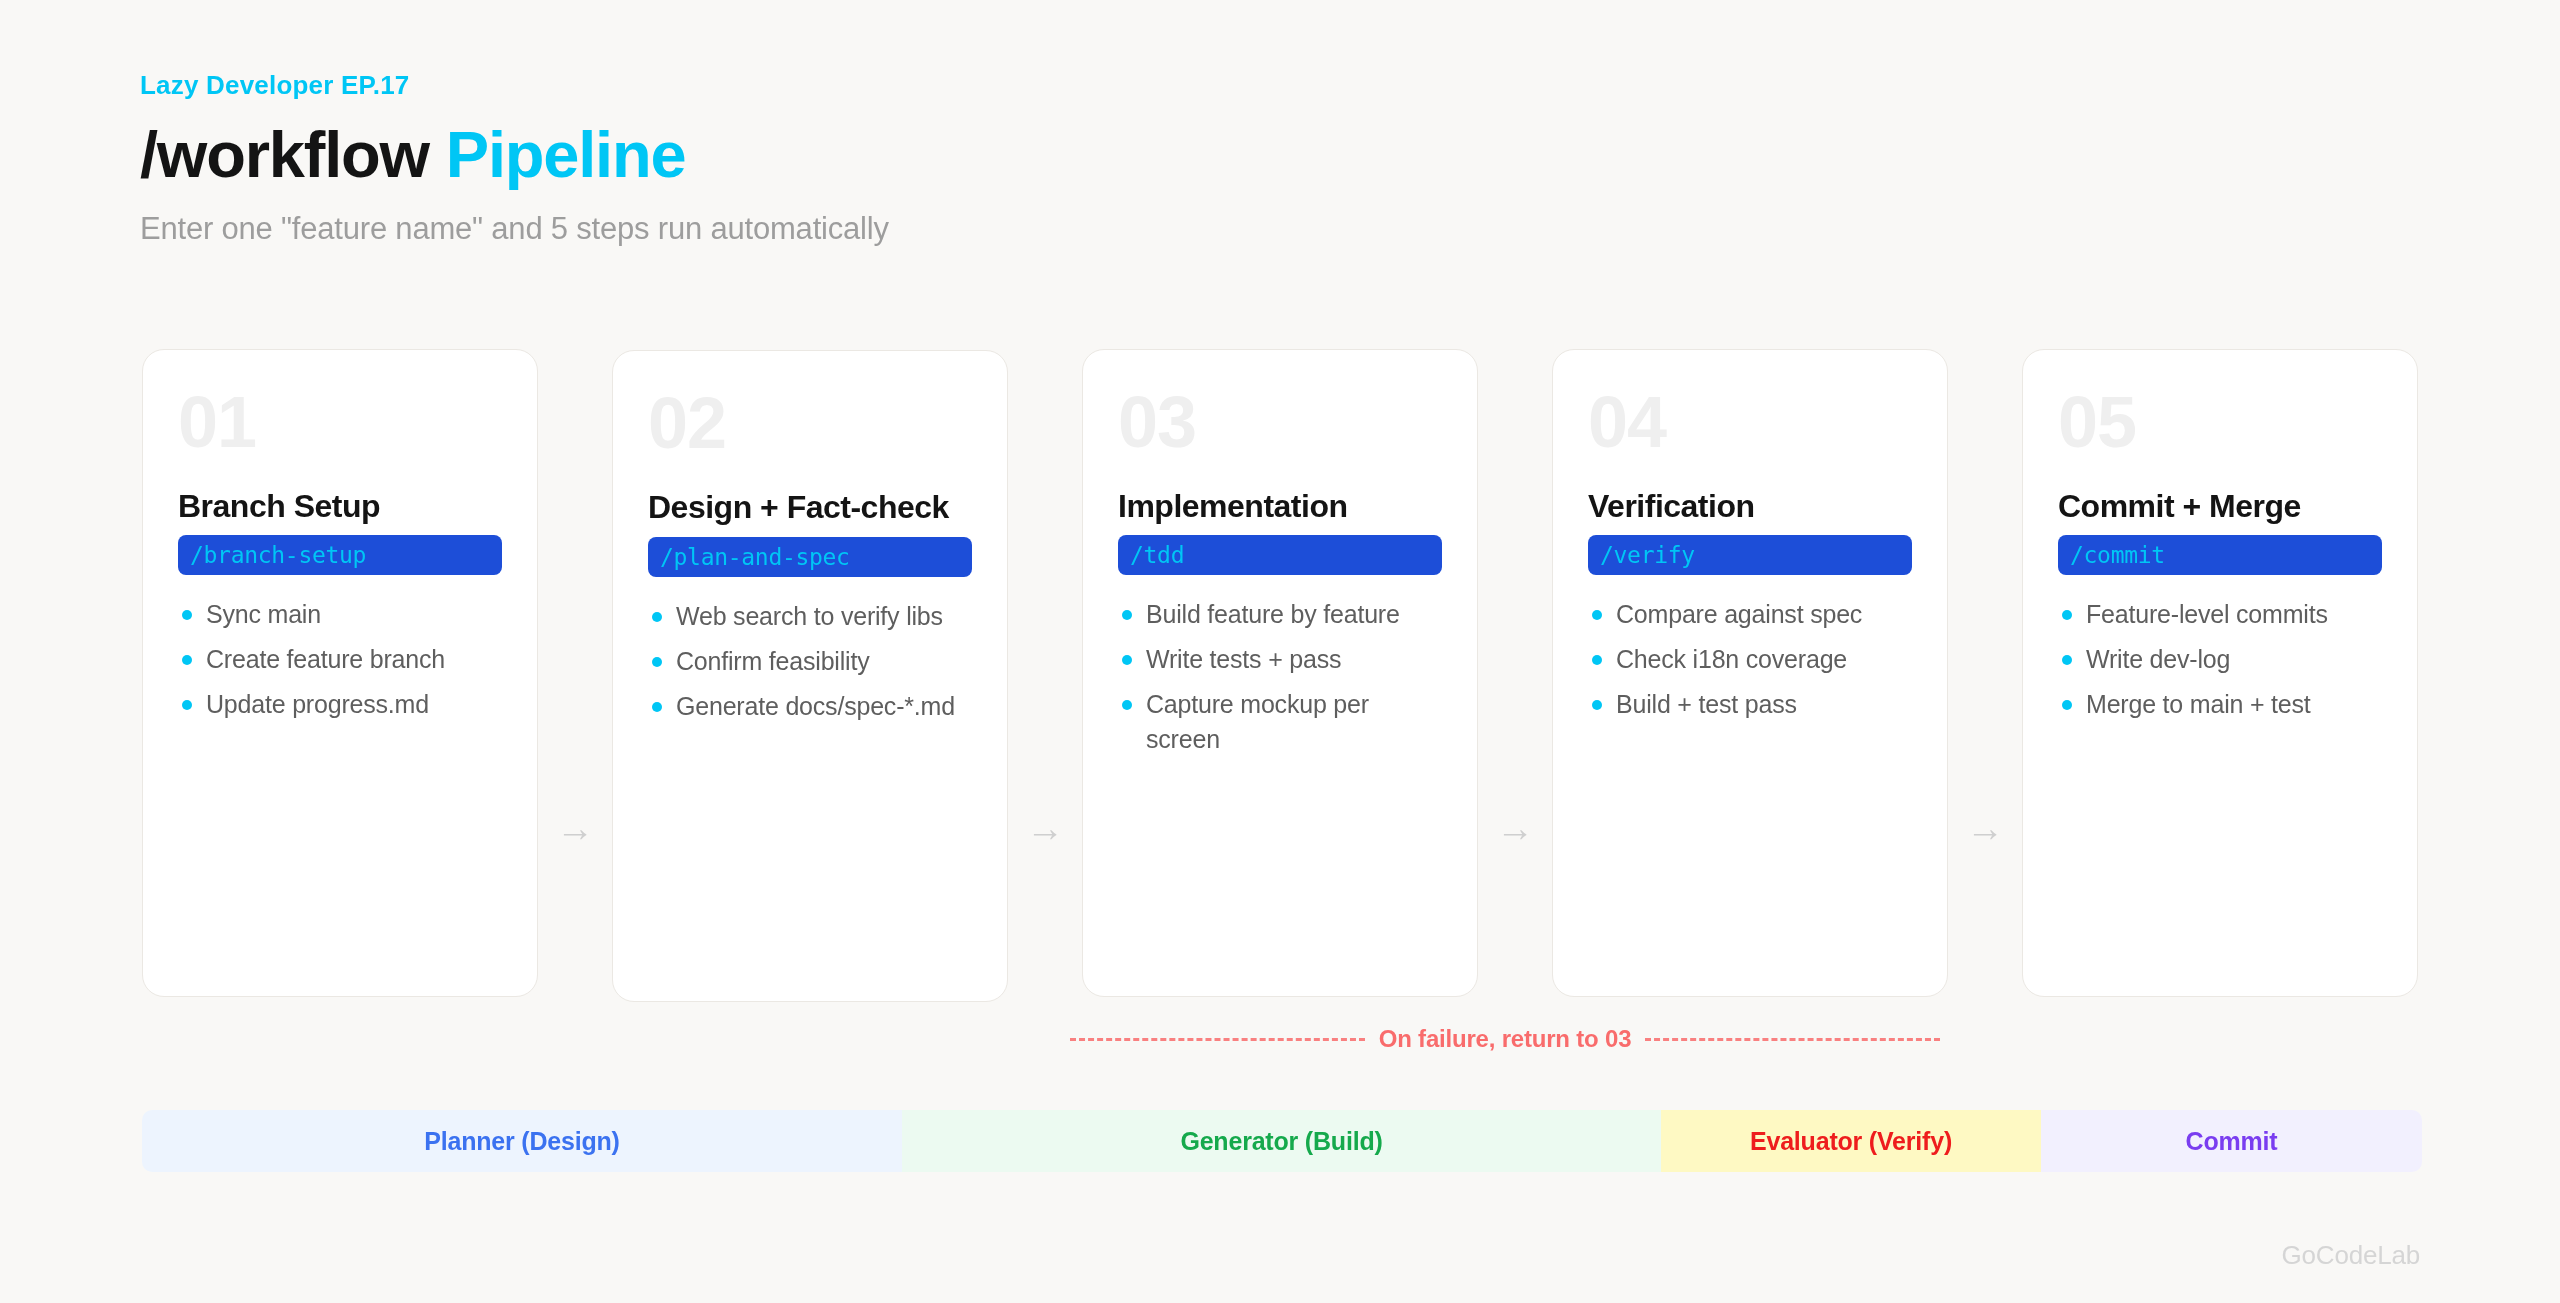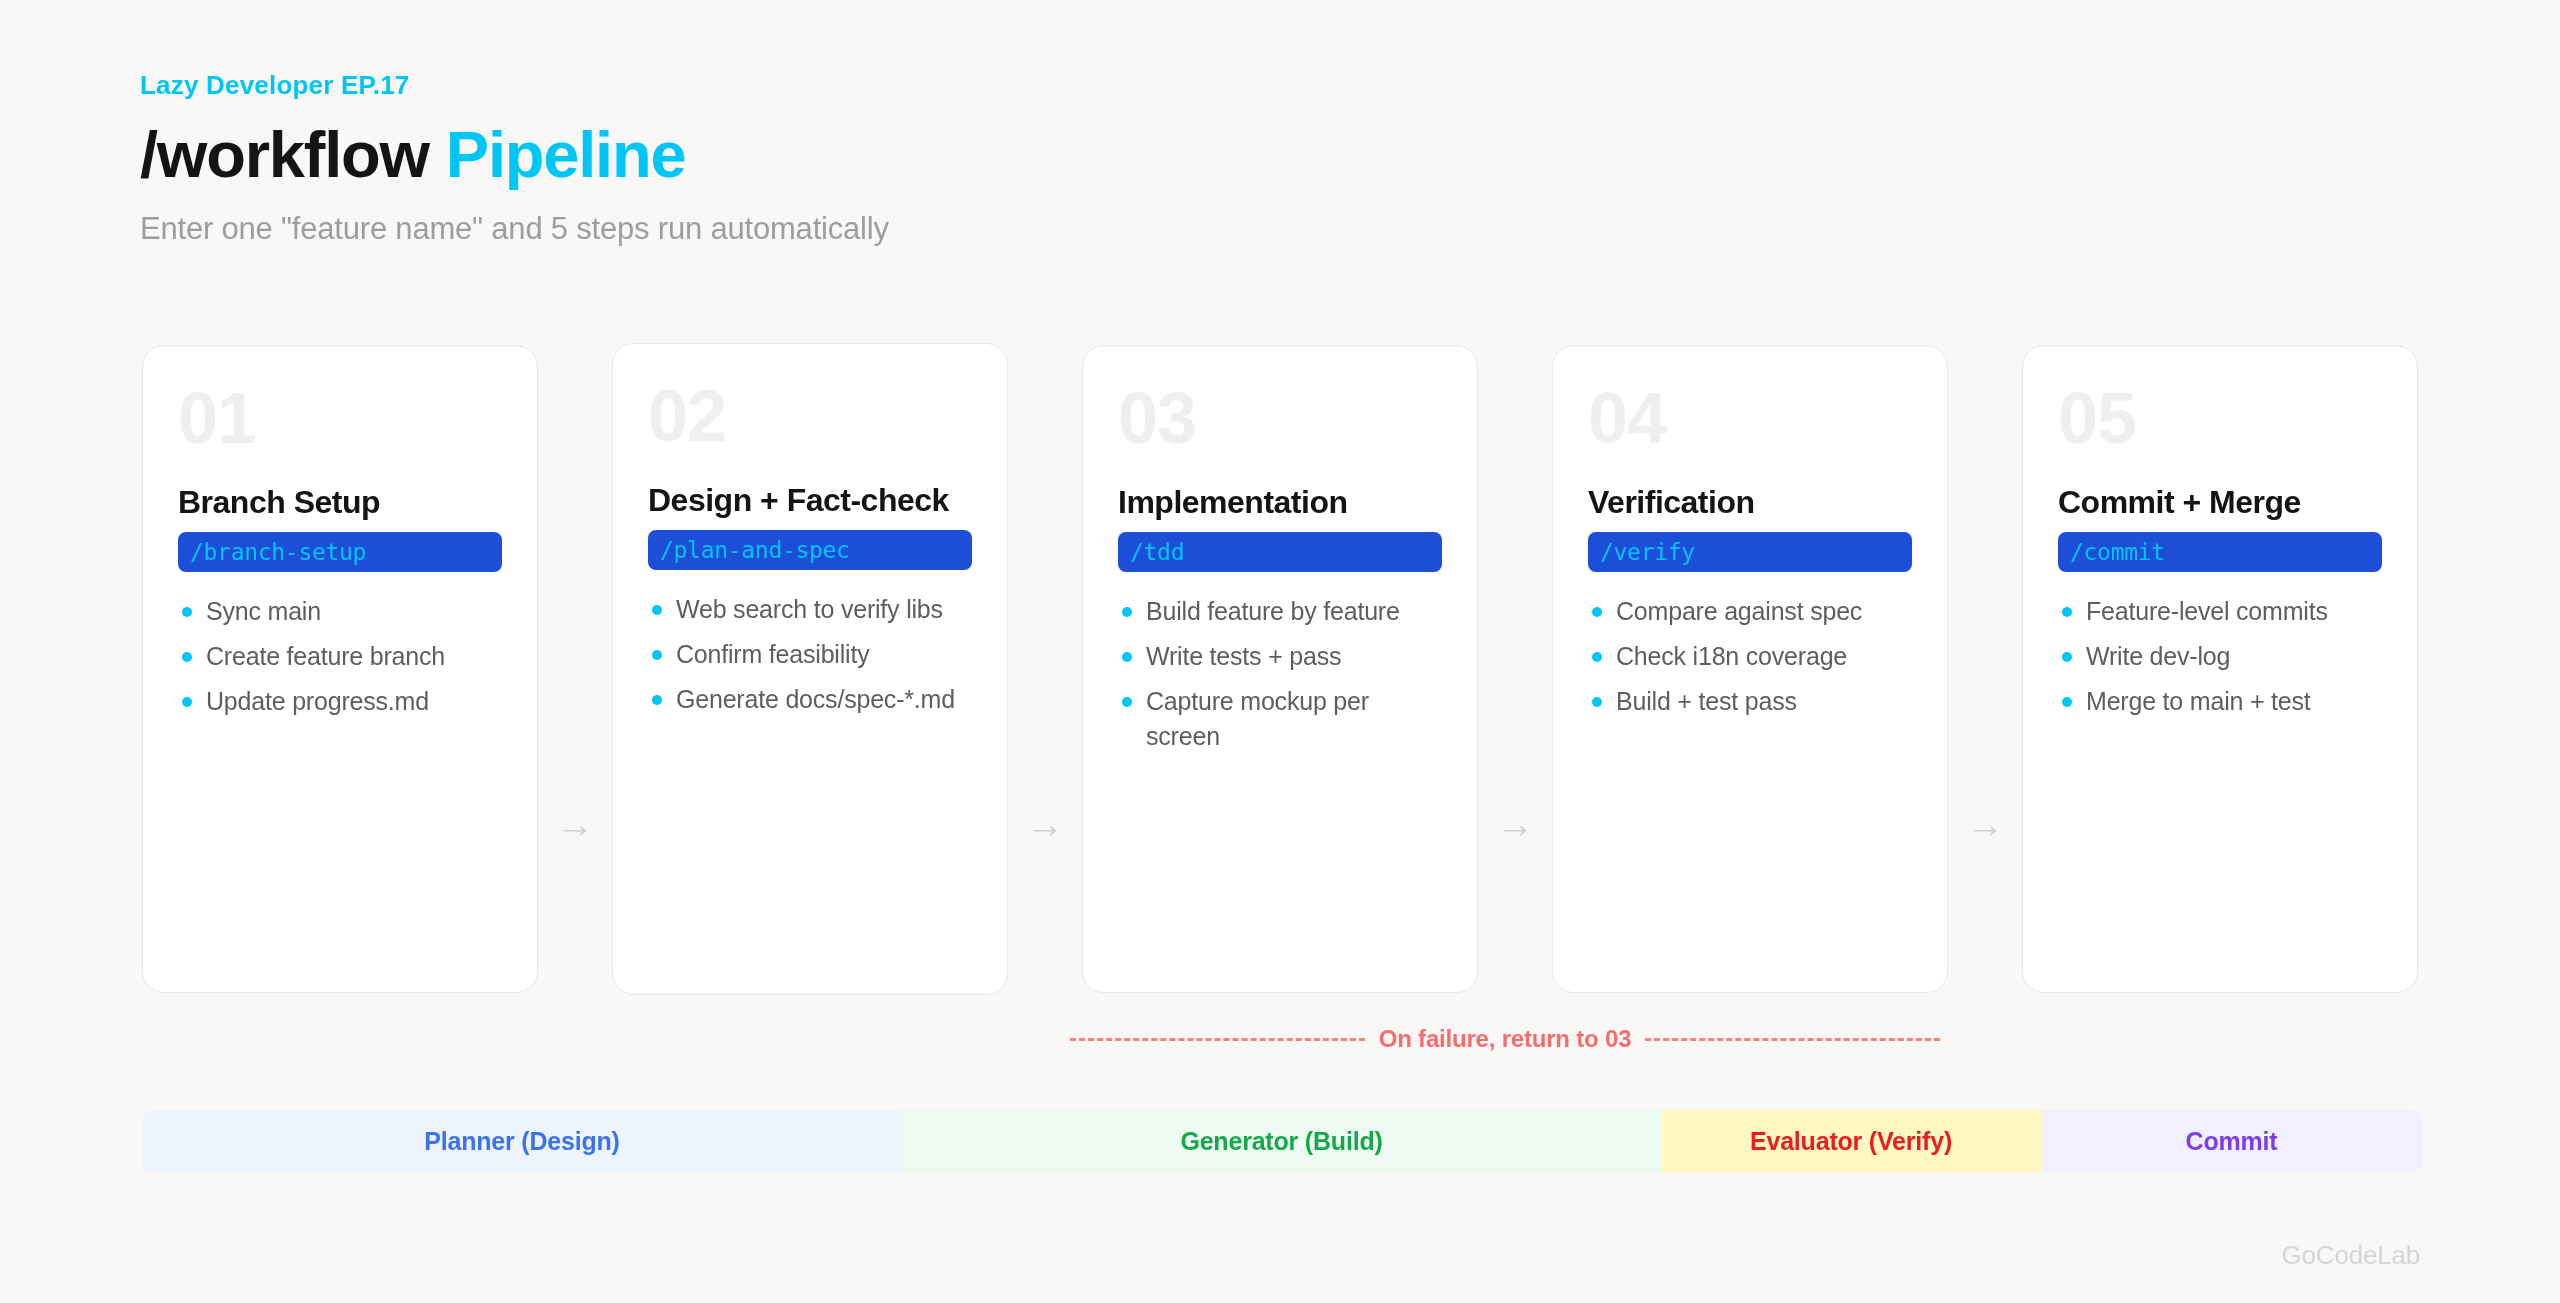--- a/index.html
+++ b/index.html
@@ -66,21 +66,21 @@
 
   .card {
     width: 396px;
     min-height: 648px;
     background: #ffffff;
     border: 1px solid #ebe8e3;
     border-radius: 22px;
     padding: 36px 35px 30px 35px;
     flex: 0 0 auto;
   }
-  .card.tall { min-height: 652px; }
+  .card.tall { min-height: 652px; margin-top: 7px; }
 
   .card-num {
     font-size: 72px;
     font-weight: bold;
     color: #efefef;
     line-height: 1;
     letter-spacing: -1px;
     margin-bottom: 30px;
   }
 

